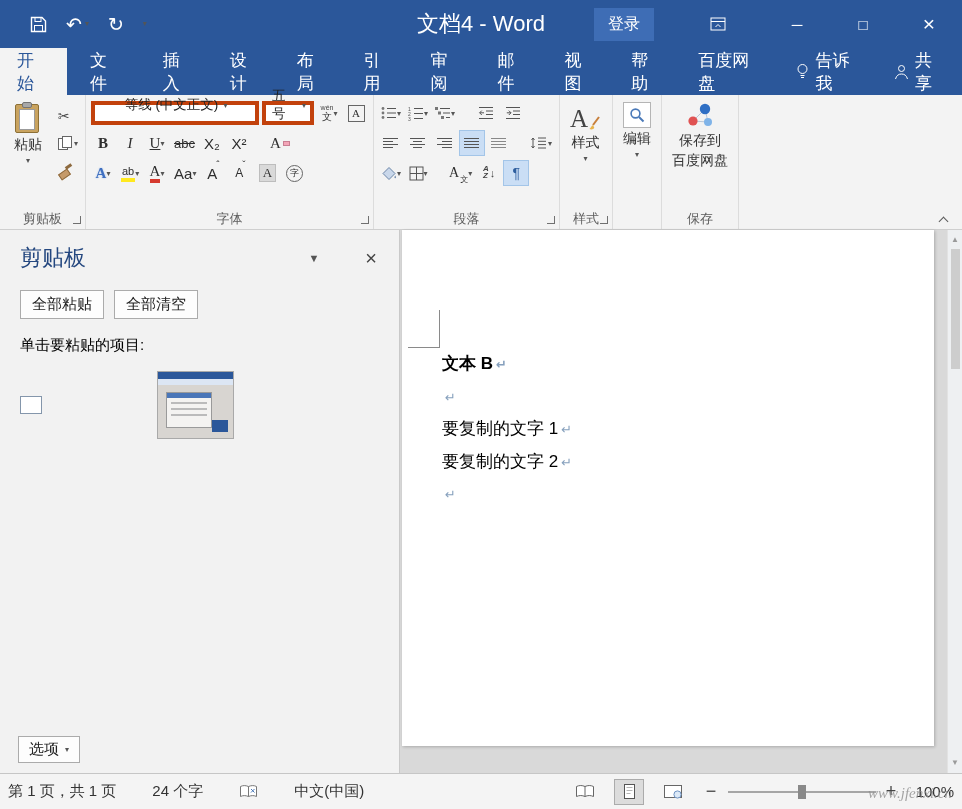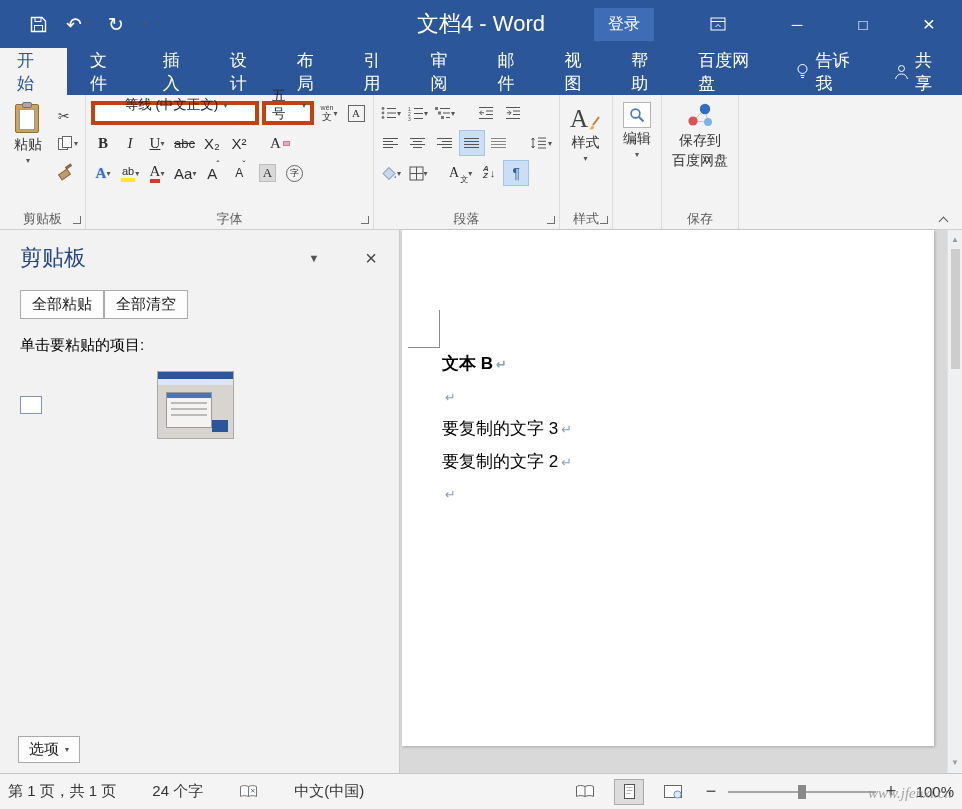--- a/index.html
+++ b/index.html
@@ -93,21 +93,21 @@
 .collapse{position:absolute;right:12px;bottom:4px;width:14px;height:14px;display:flex;align-items:flex-end;justify-content:center}
 .chev{display:block;width:7px;height:7px;border-left:1.5px solid #5a5a5a;border-top:1.5px solid #5a5a5a;transform:rotate(45deg)}
 
 
 .main{height:543px;display:flex;background:#d9d9d9}
 .pane{width:400px;min-width:400px;background:#f2f2f2;border-right:1px solid #c9c9c9;position:relative}
 .pane-head{display:flex;align-items:center;height:48px;padding:8px 22px 0 20px}
 .pane-title{flex:1;font-size:22px;color:#24477f}
 .pane-dd{font-size:11px;color:#555;margin-right:46px}
 .pane-close{font-size:20px;color:#444}
-.pane-btns{display:flex;gap:0;padding:12px 0 0 20px}
+.pane-btns{display:flex;gap:10px;padding:12px 0 0 20px}
 .pbtn{border:1px solid #ababab;background:#fdfdfd;padding:4px 11px;font-size:15px;color:#222}
 .pane-instr{padding:17px 0 0 20px;font-size:15px;color:#000000}
 .clip-item{display:flex;align-items:center;margin-top:16px;padding-left:20px}
 .item-ic{width:22px;height:18px;border:1px solid #8496ab;background:#fff}
 .item-ic .t{height:4px;background:#4a76b8}
 .item-ic .l{height:2px;background:#c9d2dd;margin:2px 3px 0}
 .thumb{margin-left:115px;width:77px;height:68px;border:1px solid #a9a9a9;background:#d8d5d1;position:relative;overflow:hidden}
 .th-bar{height:7px;background:#2b579a}
 .th-bar2{height:6px;background:#dce6f4}
 .th-win{position:absolute;left:8px;top:20px;width:46px;height:36px;background:#f4f3f1;border:1px solid #9a9a9a}
@@ -538,21 +538,21 @@
   </div>
 
   <div class="docarea">
     <div class="page">
       <div class="crop"></div>
       <div class="dtext">
         <div class="dline h">
           <span>文本 B</span><span class="pil">↵</span>
         </div>
         <div class="dline"><span class="pil">↵</span></div>
-        <div class="dline"><span>要复制的文字 3</span><span class="pil">↵</span></div>
+        <div class="dline"><span>要复制的文字 1</span><span class="pil">↵</span></div>
         <div class="dline"><span>要复制的文字 2</span><span class="pil">↵</span></div>
         <div class="dline"><span class="pil">↵</span></div>
       </div>
     </div>
     <div class="vscroll">
       <span class="varrow">▲</span>
       <span class="vthumb"></span>
       <span class="varrow dn">▼</span>
     </div>
   </div>

